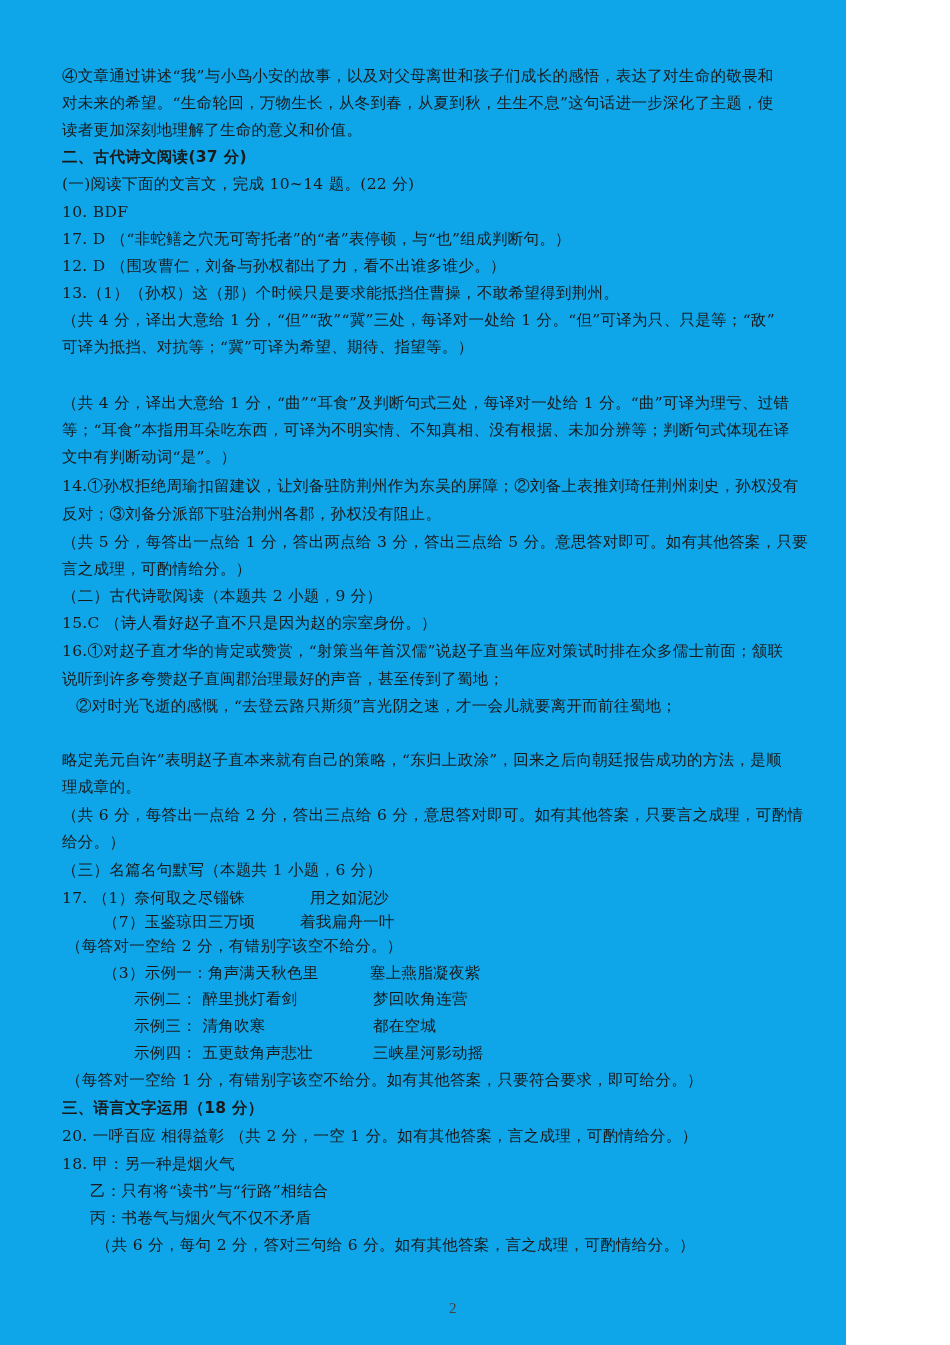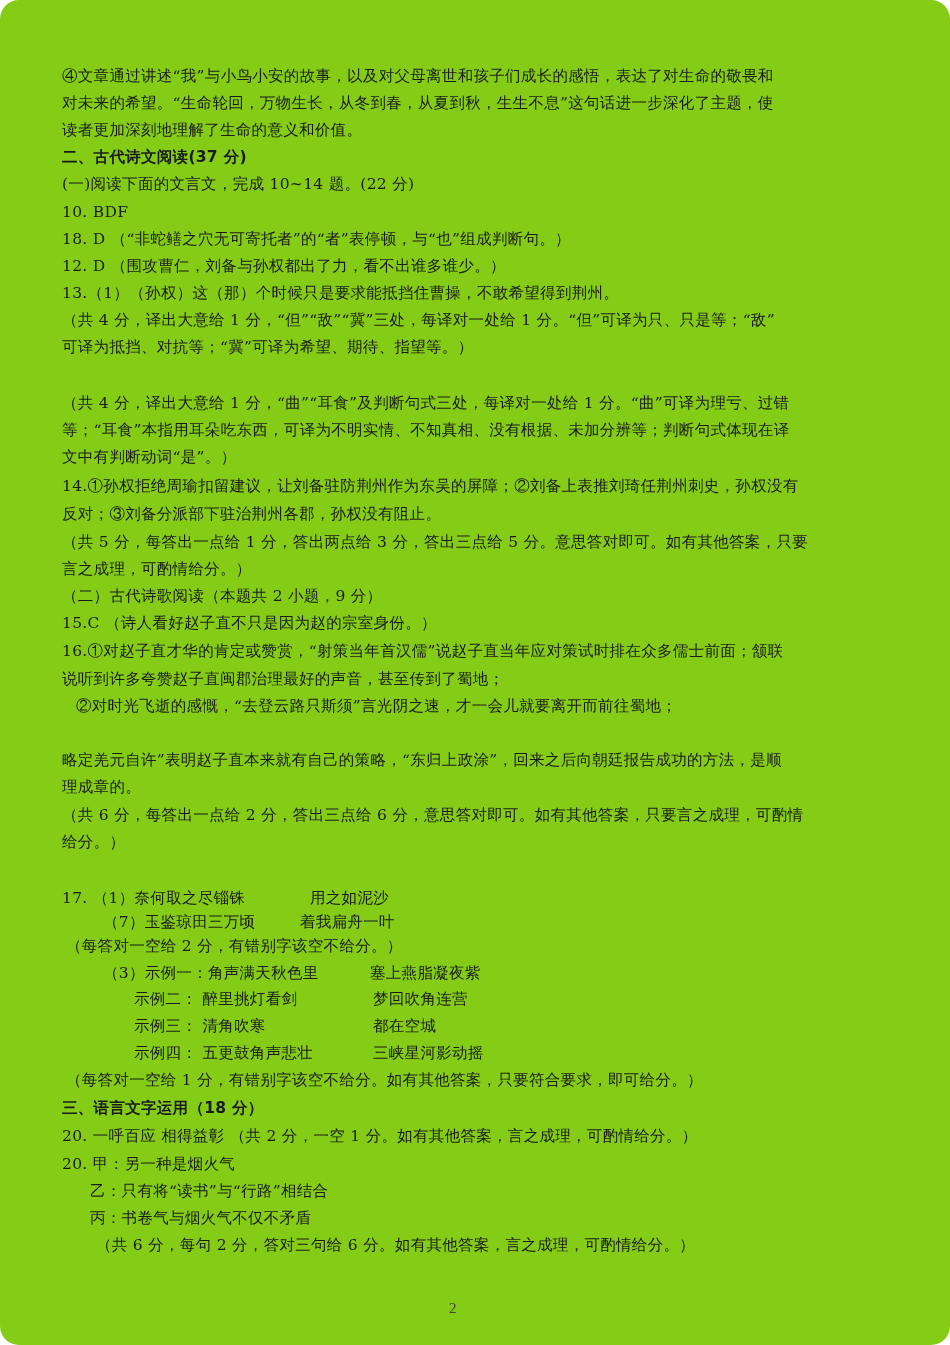--- a/index.html
+++ b/index.html
@@ -1,72 +1,73 @@
 <!DOCTYPE html>
 <html><head>
 <meta charset="utf-8">
 <style>
   html, body { margin: 0; padding: 0; background: #ffffff; }
   body { width: 950px; height: 1345px; position: relative; overflow: hidden;
          font-family: "DejaVu Serif", "Liberation Serif", serif; color: #1a1a1a; }
-  .page { position: absolute; left: 0; top: 0; width: 950px; height: 1345px; background: #84cc16; border-radius: 19px; }
+  .page { position: absolute; left: 0; top: 0; width: 846px; height: 1345px; background: #0ea5e9; }
   .ln { position: absolute; left: 62px; font-size: 15.5px; line-height: 20px; white-space: nowrap; letter-spacing: 0.3px; }
   .b { font-weight: bold; font-family: "DejaVu Sans", "Liberation Sans", sans-serif; }
   .col2 { position: absolute; }
   .pagenum { position: absolute; left: 449px; top: 1300px; font-size: 15px; color: #444; font-family: "Liberation Serif", serif; }
 </style>
 </head>
 <body>
 
 <div class="page">
   <div class="ln" style="top:66px">④文章通过讲述“我”与小鸟小安的故事，以及对父母离世和孩子们成长的感悟，表达了对生命的敬畏和</div>
   <div class="ln" style="top:120px">读者更加深刻地理解了生命的意义和价值。</div>
   <div class="ln" style="top:93px">对未来的希望。“生命轮回，万物生长，从冬到春，从夏到秋，生生不息”这句话进一步深化了主题，使</div>
   <div class="ln b" style="top:147px">二、古代诗文阅读(37 分)</div>
   <div class="ln" style="top:174px">(一)阅读下面的文言文，完成 10~14 题。(22 分)</div>
   <div class="ln" style="top:202px">10.  BDF</div>
-  <div class="ln" style="top:229px">18.  D （“非蛇鳝之穴无可寄托者”的“者”表停顿，与“也”组成判断句。）</div>
+  <div class="ln" style="top:229px">17.  D （“非蛇鳝之穴无可寄托者”的“者”表停顿，与“也”组成判断句。）</div>
   <div class="ln" style="top:256px">12.  D （围攻曹仁，刘备与孙权都出了力，看不出谁多谁少。）</div>
   <div class="ln" style="top:283px">13.（1）（孙权）这（那）个时候只是要求能抵挡住曹操，不敢希望得到荆州。</div>
   <div class="ln" style="top:310px">（共 4 分，译出大意给 1 分，“但”“敌”“冀”三处，每译对一处给 1 分。“但”可译为只、只是等；“敌”</div>
   <div class="ln" style="top:337px">可译为抵挡、对抗等；“冀”可译为希望、期待、指望等。）</div>
   <div class="ln" style="top:393px">（共 4 分，译出大意给 1 分，“曲”“耳食”及判断句式三处，每译对一处给 1 分。“曲”可译为理亏、过错</div>
   <div class="ln" style="top:420px">等；“耳食”本指用耳朵吃东西，可译为不明实情、不知真相、没有根据、未加分辨等；判断句式体现在译</div>
   <div class="ln" style="top:447px">文中有判断动词“是”。）</div>
   <div class="ln" style="top:476px">14.①孙权拒绝周瑜扣留建议，让刘备驻防荆州作为东吴的屏障；②刘备上表推刘琦任荆州刺史，孙权没有</div>
   <div class="ln" style="top:504px">反对；③刘备分派部下驻治荆州各郡，孙权没有阻止。</div>
   <div class="ln" style="top:532px">（共 5 分，每答出一点给 1 分，答出两点给 3 分，答出三点给 5 分。意思答对即可。如有其他答案，只要</div>
   <div class="ln" style="top:559px">言之成理，可酌情给分。）</div>
   <div class="ln" style="top:586px">（二）古代诗歌阅读（本题共 2 小题，9 分）</div>
   <div class="ln" style="top:613px">15.C （诗人看好赵子直不只是因为赵的宗室身份。）</div>
   <div class="ln" style="top:641px">16.①对赵子直才华的肯定或赞赏，“射策当年首汉儒”说赵子直当年应对策试时排在众多儒士前面；颔联</div>
   <div class="ln" style="top:669px">说听到许多夸赞赵子直闽郡治理最好的声音，甚至传到了蜀地；</div>
   <div class="ln" style="top:696px;left:76px">②对时光飞逝的感慨，“去登云路只斯须”言光阴之速，才一会儿就要离开而前往蜀地；</div>
   <div class="ln" style="top:750px">略定羌元自许”表明赵子直本来就有自己的策略，“东归上政涂”，回来之后向朝廷报告成功的方法，是顺</div>
   <div class="ln" style="top:777px">理成章的。</div>
   <div class="ln" style="top:805px">（共 6 分，每答出一点给 2 分，答出三点给 6 分，意思答对即可。如有其他答案，只要言之成理，可酌情</div>
   <div class="ln" style="top:832px">给分。）</div>
+  <div class="ln" style="top:860px">（三）名篇名句默写（本题共 1 小题，6 分）</div>
 
   <div class="ln" style="top:888px">17.  （1）奈何取之尽锱铢</div>
   <div class="ln col2" style="top:888px;left:310px">用之如泥沙</div>
   <div class="ln" style="top:912px;left:103px">（7）玉鉴琼田三万顷</div>
   <div class="ln col2" style="top:912px;left:300px">着我扁舟一叶</div>
   <div class="ln" style="top:936px;left:66px">（每答对一空给 2 分，有错别字该空不给分。）</div>
 
   <div class="ln" style="top:963px;left:103px">（3）示例一：角声满天秋色里</div>
   <div class="ln col2" style="top:963px;left:370px">塞上燕脂凝夜紫</div>
   <div class="ln" style="top:989px;left:134px">示例二：  醉里挑灯看剑</div>
   <div class="ln col2" style="top:989px;left:373px">梦回吹角连营</div>
   <div class="ln" style="top:1016px;left:134px">示例三：  清角吹寒</div>
   <div class="ln col2" style="top:1016px;left:373px">都在空城</div>
   <div class="ln" style="top:1043px;left:134px">示例四：  五更鼓角声悲壮</div>
   <div class="ln col2" style="top:1043px;left:373px">三峡星河影动摇</div>
   <div class="ln" style="top:1070px;left:66px">（每答对一空给 1 分，有错别字该空不给分。如有其他答案，只要符合要求，即可给分。）</div>
 
   <div class="ln b" style="top:1098px">三、语言文字运用（18 分）</div>
   <div class="ln" style="top:1126px">20.    一呼百应   相得益彰 （共 2 分，一空 1 分。如有其他答案，言之成理，可酌情给分。）</div>
-  <div class="ln" style="top:1154px">20. 甲：另一种是烟火气</div>
+  <div class="ln" style="top:1154px">18. 甲：另一种是烟火气</div>
   <div class="ln" style="top:1181px;left:90px">乙：只有将“读书”与“行路”相结合</div>
   <div class="ln" style="top:1208px;left:90px">丙：书卷气与烟火气不仅不矛盾</div>
   <div class="ln" style="top:1235px;left:96px">（共 6 分，每句 2 分，答对三句给 6 分。如有其他答案，言之成理，可酌情给分。）</div>
 
   <div class="pagenum">2</div>
 </div>
 
 </body></html>

